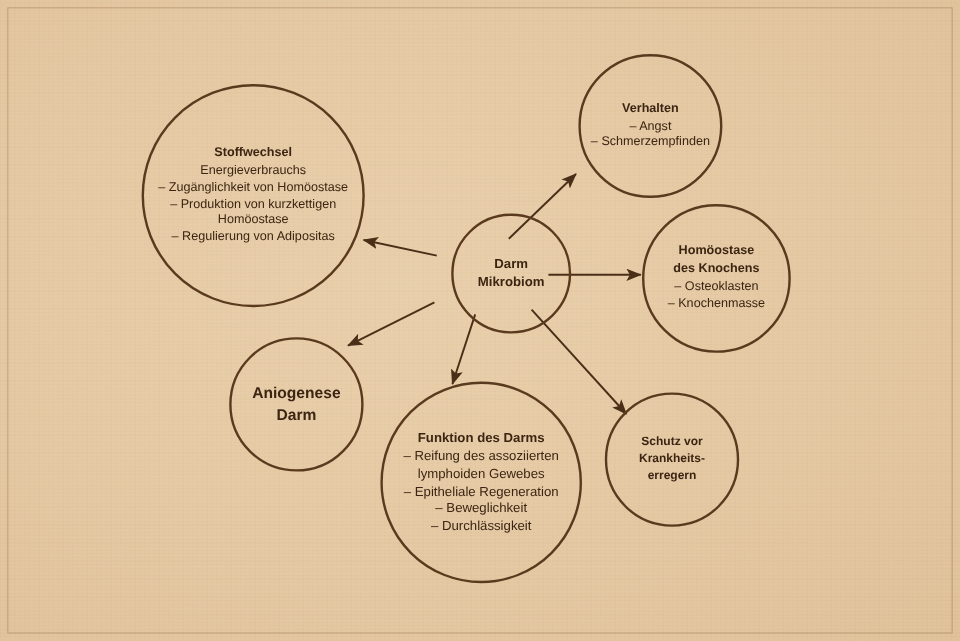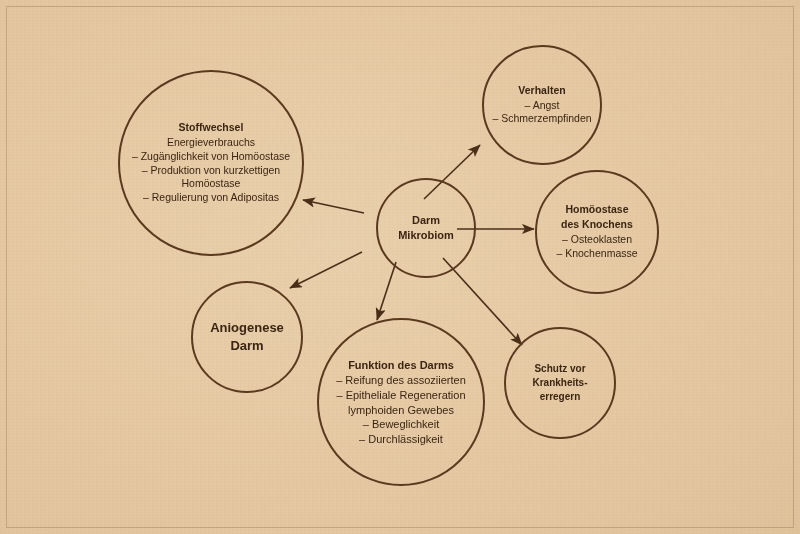--- a/index.html
+++ b/index.html
@@ -140,22 +140,22 @@
       <span class="title">Schutz vor</span>
       <span class="title">Krankheits-</span>
       <span class="title">erregern</span>
     </div>
   </div>
 
   <div class="node" style="left:317px; top:318px; width:168px; height:168px; font-size:11px;">
     <div class="inner">
       <span class="title">Funktion des Darms</span>
       <span class="line">– Reifung des assoziierten</span>
+      <span class="line">lymphoiden Gewebes</span>
       <span class="line">– Epitheliale Regeneration</span>
-      <span class="line">lymphoiden Gewebes</span>
       <span class="line">– Beweglichkeit</span>
       <span class="line">– Durchlässigkeit</span>
     </div>
   </div>
 
   <div class="node" style="left:191px; top:281px; width:112px; height:112px; font-size:13px;">
     <div class="inner">
       <span class="title">Aniogenese Darm</span>
     </div>
   </div>

